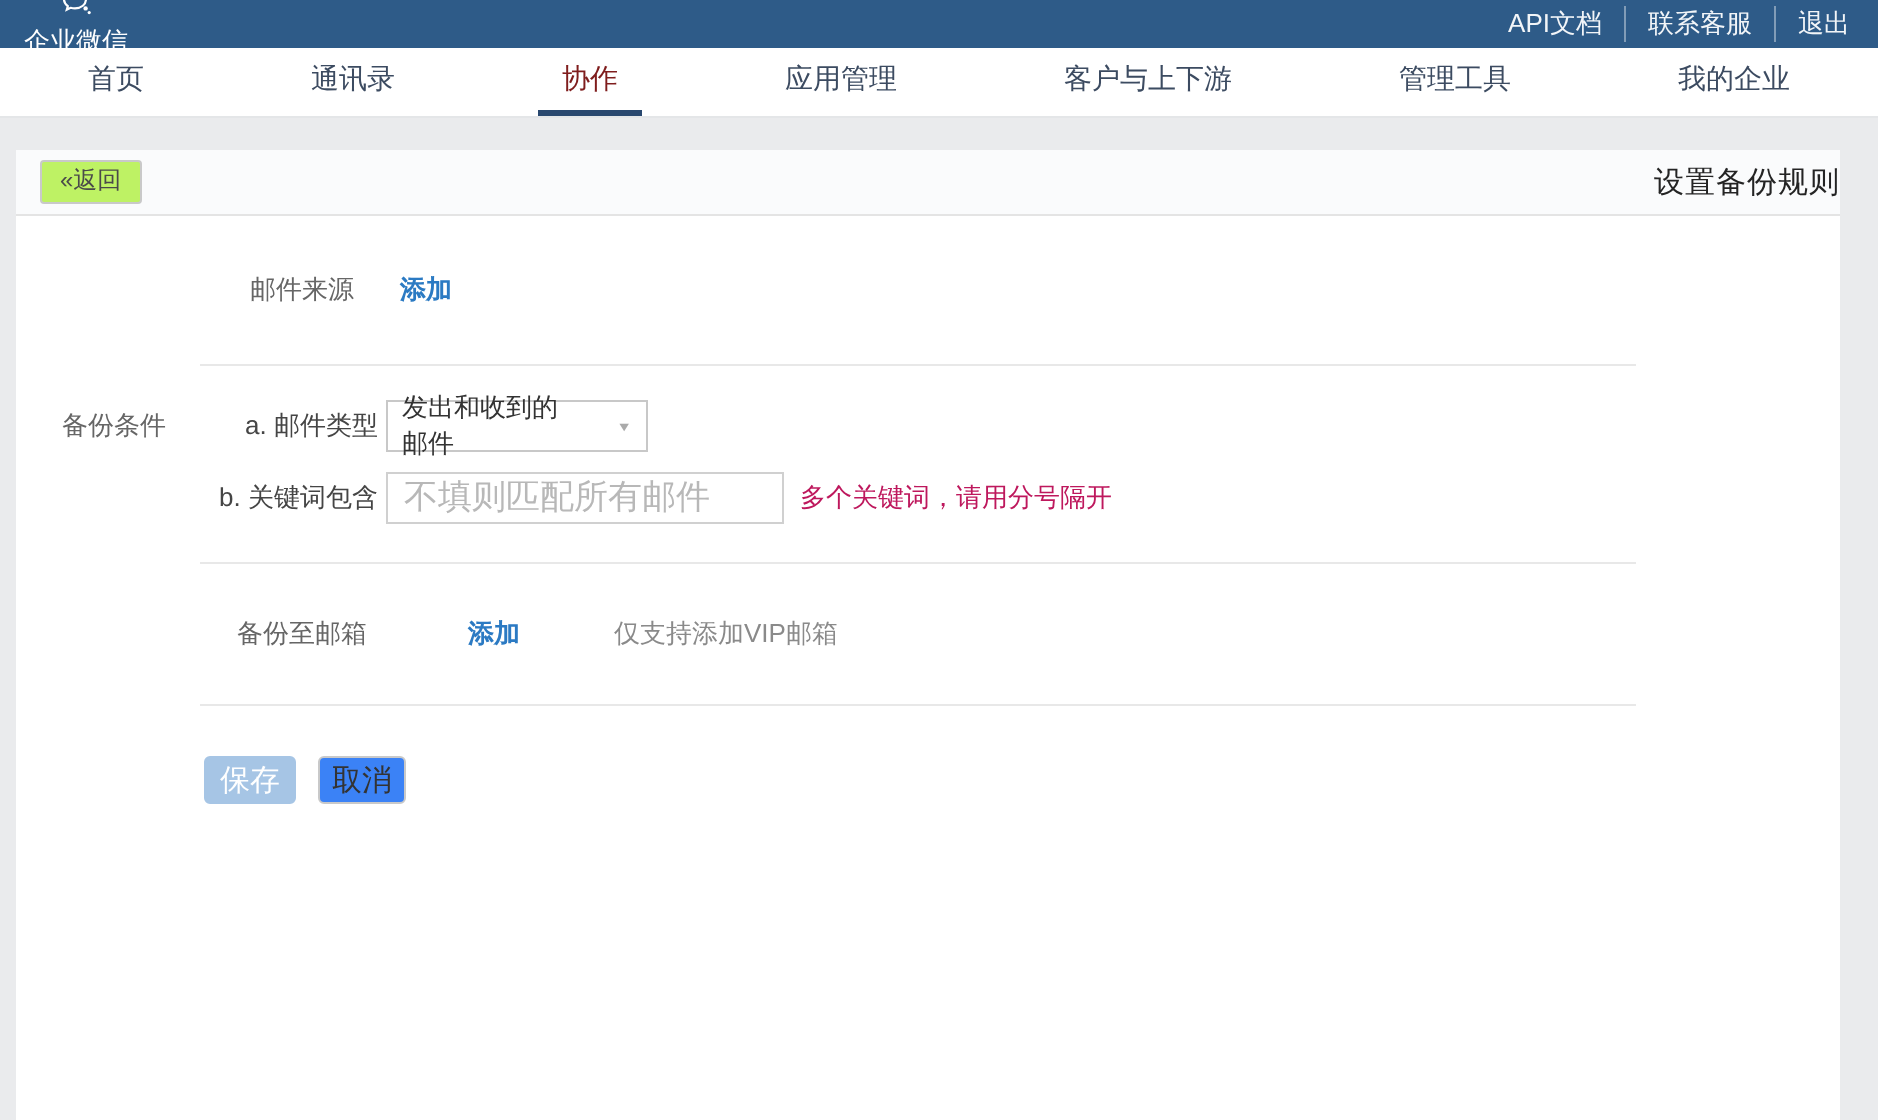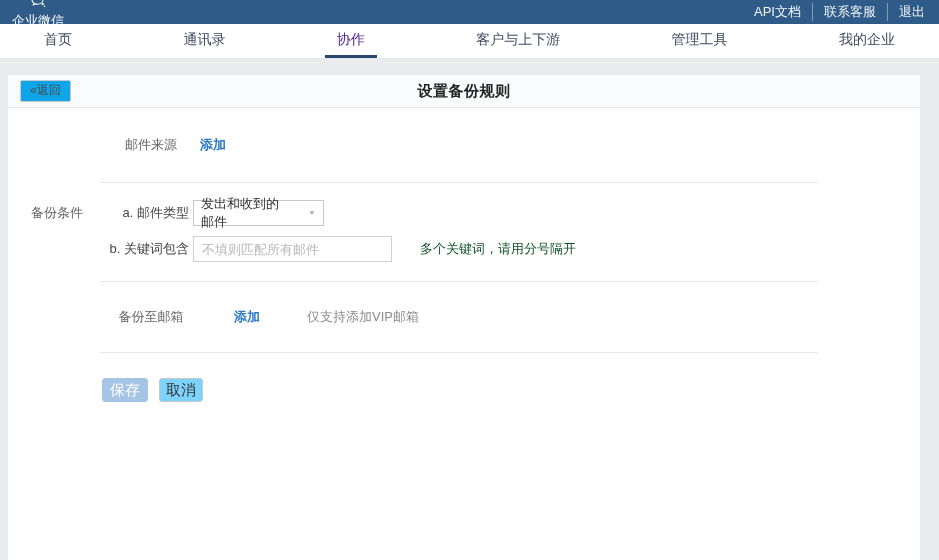--- a/index.html
+++ b/index.html
@@ -24,73 +24,73 @@
   .topbar-link:last-child { padding-right:2px; }
   
   .nav {
     height:35px; background:#fff; border-bottom:1px solid #e4e6e8;
     display:flex; justify-content:space-between; padding:0 32px;
   }
   .tab {
     font-size:14px; color:#3c4b61; line-height:31px; cursor:pointer;
     border-bottom:3px solid transparent; padding:0 12px; white-space:nowrap;
   }
-  .tab.active { color:#4c1d95; border-bottom-color:#29486f; }
+  .tab.active { color:#7f1d1d; border-bottom-color:#29486f; }
   
   .page { padding:16px 19px 0 8px; height:536px; }
   .card { background:#fff; min-height:485px; }
   .card-header {
     height:33px; background:#fafbfc; border-bottom:1px solid #e4e4e4;
     position:relative; display:flex; align-items:center;
   }
   .back-btn {
     position:absolute; left:12px; top:5px;
-    font-size:12px; color:#4a4a4a; background:#0ea5e9;
+    font-size:12px; color:#4a4a4a; background:#bef264;
     border:1px solid #c9c9c9; border-radius:2px;
     padding:3px 9px 4px; cursor:pointer; line-height:1.1;
   }
   .card-title {
-    flex:1; text-align:center; font-size:15px; color:#242424; letter-spacing:.5px;font-weight:bold;
+    flex:1; text-align:right; font-size:15px; color:#242424; letter-spacing:.5px;
   }
   
   .frow { display:flex; padding-left:94px; font-size:13px; }
   .row-label { width:98px; color:#666; flex-shrink:0;text-align:center; }
   .row-source { height:74px; align-items:center; }
   .divider { border-top:1px solid #e8e8e8; margin:0 102px 0 92px; }
   .row-cond { padding:17px 0 19px; }
   .cond-left { line-height:26px; }
   .field-row { display:flex; align-items:center; }
   .field-row + .field-row { margin-top:10px; }
   .field-label { width:87px; text-align:right; padding-right:4px; color:#454545; flex-shrink:0; }
   .select-box {
     width:131px; height:26px; border:1px solid #c8c8c8; background:#fff;
     display:flex; align-items:center; justify-content:space-between;
     padding:0 7px; color:#333; cursor:pointer;gap:20px;
   }
   .caret { color:#aaa; font-size:8px; transform:scaleY(.8); }
   .text-input {
     width:199px; height:26px; border:1px solid #d0d0d0;
-    padding:10px 8px; font-size:13px; color:#333; outline:none;
+    padding:10px 8px; font-size:17px; color:#333; outline:none;
     font-family:"Liberation Sans","DejaVu Sans",sans-serif;
   }
   .text-input::placeholder { color:#b8b8b8; }
-  .hint { color:#14532d; margin-left:28px; }
+  .hint { color:#be185d; margin-left:8px; }
   .add-link { color:#2b7ac3; cursor:pointer; text-decoration:none;font-weight:bold; }
   .row-backup { height:70px; align-items:center;gap:34px; }
   .row-backup .hint { margin-left:13px; color:#8a8a8a; }
   .row-buttons { padding-top:25px; align-items:center; }
   .btn {
     height:24px; font-size:15px; border-radius:3px; cursor:pointer;
     font-family:"Liberation Sans","DejaVu Sans",sans-serif;
   }
   .btn-save {
     width:46px; background:#a6c5e5; color:#fff; border:1px solid #a6c5e5;
   }
   .btn-cancel {
-    width:44px; background:#7dd3fc; color:#333; border:1px solid #c9c9c9; margin-left:11px;
+    width:44px; background:#3b82f6; color:#333; border:1px solid #c9c9c9; margin-left:11px;
   }
 </style>
 </head>
 <body>
 
 <div class="topbar">
   <div class="brand">
     <span>
       <svg width="15" height="14" viewBox="0 0 15 14" fill="none">
         <path d="M6.5 1C3.4 1 1 3 1 5.6c0 1.4.7 2.6 1.9 3.5l-.5 1.7 1.9-.9c.7.2 1.4.3 2.2.3 3.1 0 5.5-2 5.5-4.6S9.6 1 6.5 1z" stroke="#fff" stroke-width="1.1"></path>
@@ -104,20 +104,21 @@
     <a class="topbar-link">API文档</a>
     <a class="topbar-link">联系客服</a>
     <a class="topbar-link">退出</a>
   </div>
 </div>
 
 <div class="nav">
   <div class="tab">首页</div>
   <div class="tab">通讯录</div>
   <div class="tab active">协作</div>
+  <div class="tab">应用管理</div>
   <div class="tab">客户与上下游</div>
   <div class="tab">管理工具</div>
   <div class="tab">我的企业</div>
 </div>
 
 <div class="page">
   <div class="card">
 
     <div class="card-header">
       <button class="back-btn">«返回</button>

